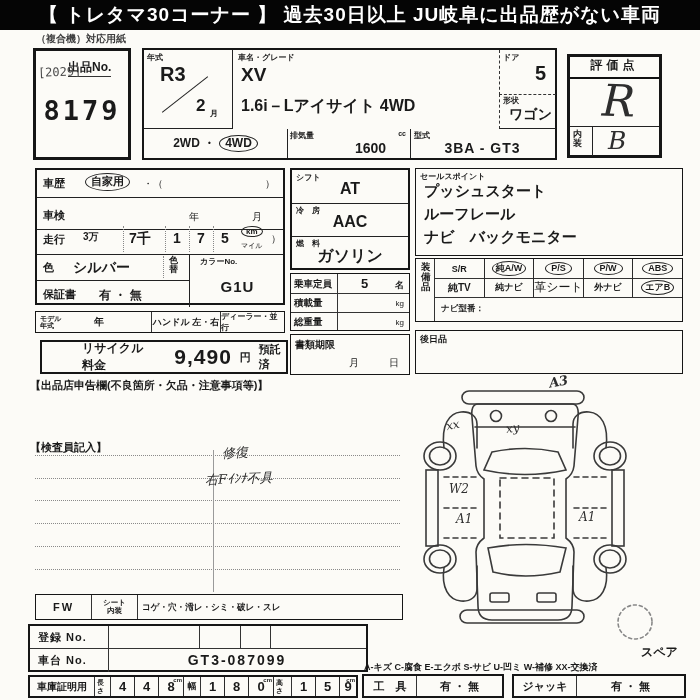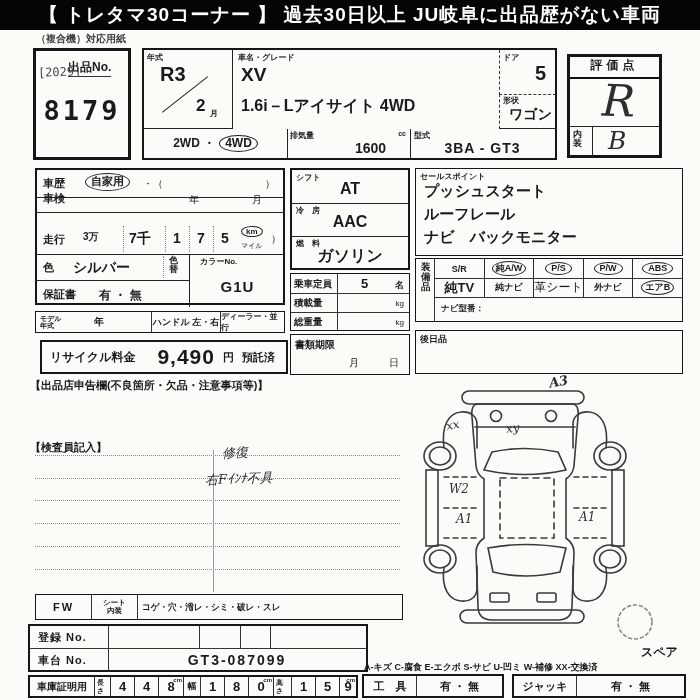--- a/index.html
+++ b/index.html
@@ -88,21 +88,21 @@
 
   <div class="box" style="left:35px;top:168px;width:250px;height:137px;">
 
     <div class="abs" style="left:0;right:0;top:0;height:27px;border-bottom:1.5px solid #222;">
       <span class="abs b" style="left:6px;top:6px;font-size:11px;">車歴</span>
       <span class="circle abs b" style="left:48px;top:3px;font-size:11px;">自家用</span>
       <span class="abs" style="left:106px;top:7px;font-size:10px;">・（</span>
       <span class="abs" style="right:8px;top:7px;font-size:10px;">）</span>
     </div>
 
-    <div class="abs" style="left:0;right:0;top:15px;height:27px;border-bottom:1.5px solid #222;">
+    <div class="abs" style="left:0;right:0;top:32px;height:27px;border-bottom:1.5px solid #222;">
       <span class="abs b" style="left:6px;top:6px;font-size:11px;">車検</span>
       <span class="abs" style="left:152px;top:8px;font-size:10px;">年</span>
       <span class="abs" style="left:215px;top:8px;font-size:10px;">月</span>
     </div>
 
     <div class="abs" style="left:0;right:0;top:54px;height:30px;border-bottom:1.5px solid #222;">
       <span class="abs b" style="left:6px;top:8px;font-size:11px;">走行</span>
       <span class="abs b" style="left:46px;top:6px;font-size:10px;">3万</span>
       <div class="abs" style="left:86px;top:2px;bottom:2px;border-left:1px dotted #888;"></div>
       <span class="abs b" style="left:92px;top:6px;font-size:14px;">7千</span>
@@ -138,21 +138,21 @@
 
   <div class="box thin" style="left:35px;top:311px;width:250px;height:22px;display:flex;">
     <div style="width:115px;display:flex;align-items:center;border-right:1px solid #333;">
       <span class="vcell" style="width:26px;font-size:7px;font-weight:bold;margin-left:4px;">モデル年式</span>
       <span class="b" style="font-size:10px;margin-left:28px;">年</span>
     </div>
     <div style="width:68px;display:flex;align-items:center;justify-content:center;border-right:1px solid #333;font-size:9px;font-weight:bold;">ハンドル 左・右</div>
     <div style="flex:1;display:flex;align-items:center;justify-content:center;font-size:8px;font-weight:bold;">ディーラー・並行</div>
   </div>
 
-  <div class="box" style="left:40px;top:340px;width:248px;height:34px;display:flex;align-items:center;">
+  <div class="box" style="left:40px;top:340px;width:248px;height:34px;display:flex;align-items:center;padding-left:32px;">
     <span class="b" style="font-size:12px;margin-left:8px;">リサイクル料金</span>
     <span class="b" style="font-size:21px;margin-left:22px;letter-spacing:1px;">9,490</span>
     <span class="b" style="font-size:11px;margin-left:8px;">円</span>
     <span class="b" style="font-size:11px;margin-left:8px;">預託済</span>
   </div>
 
   <div class="abs b" style="left:30px;top:378px;font-size:11px;">【出品店申告欄(不良箇所・欠品・注意事項等)】</div>
 
   <div class="box" style="left:290px;top:168px;width:120px;height:102px;">
     <div class="abs" style="left:0;right:0;top:0;height:33px;border-bottom:1.5px solid #222;">
@@ -214,21 +214,21 @@
           <span class="circle">P/S</span>
         </div>
       <div class="cellline" style="flex:1;display:flex;align-items:center;justify-content:center;font-size:9px;font-weight:bold;">
           <span class="circle">P/W</span>
         </div>
       <div style="flex:1;display:flex;align-items:center;justify-content:center;font-size:9px;font-weight:bold;">
           <span class="circle">ABS</span>
         </div>
     </div>
     <div class="abs" style="left:19px;right:0;top:19px;height:19px;border-bottom:1px solid #333;display:flex;">
-      <div class="cellline" style="flex:1;display:flex;align-items:center;justify-content:center;font-size:13px;font-weight:bold;">
+      <div class="cellline" style="flex:1;display:flex;align-items:center;justify-content:center;font-size:10px;font-weight:bold;">
           <span>純TV</span>
         </div>
       <div class="cellline" style="flex:1;display:flex;align-items:center;justify-content:center;font-size:9px;font-weight:bold;">
           <span>純ナビ</span>
         </div>
       <div class="cellline" style="flex:1;display:flex;align-items:center;justify-content:center;font-size:12px;font-weight:normal;">
           <span>革シート</span>
         </div>
       <div class="cellline" style="flex:1;display:flex;align-items:center;justify-content:center;font-size:9px;font-weight:bold;">
           <span>外ナビ</span>

